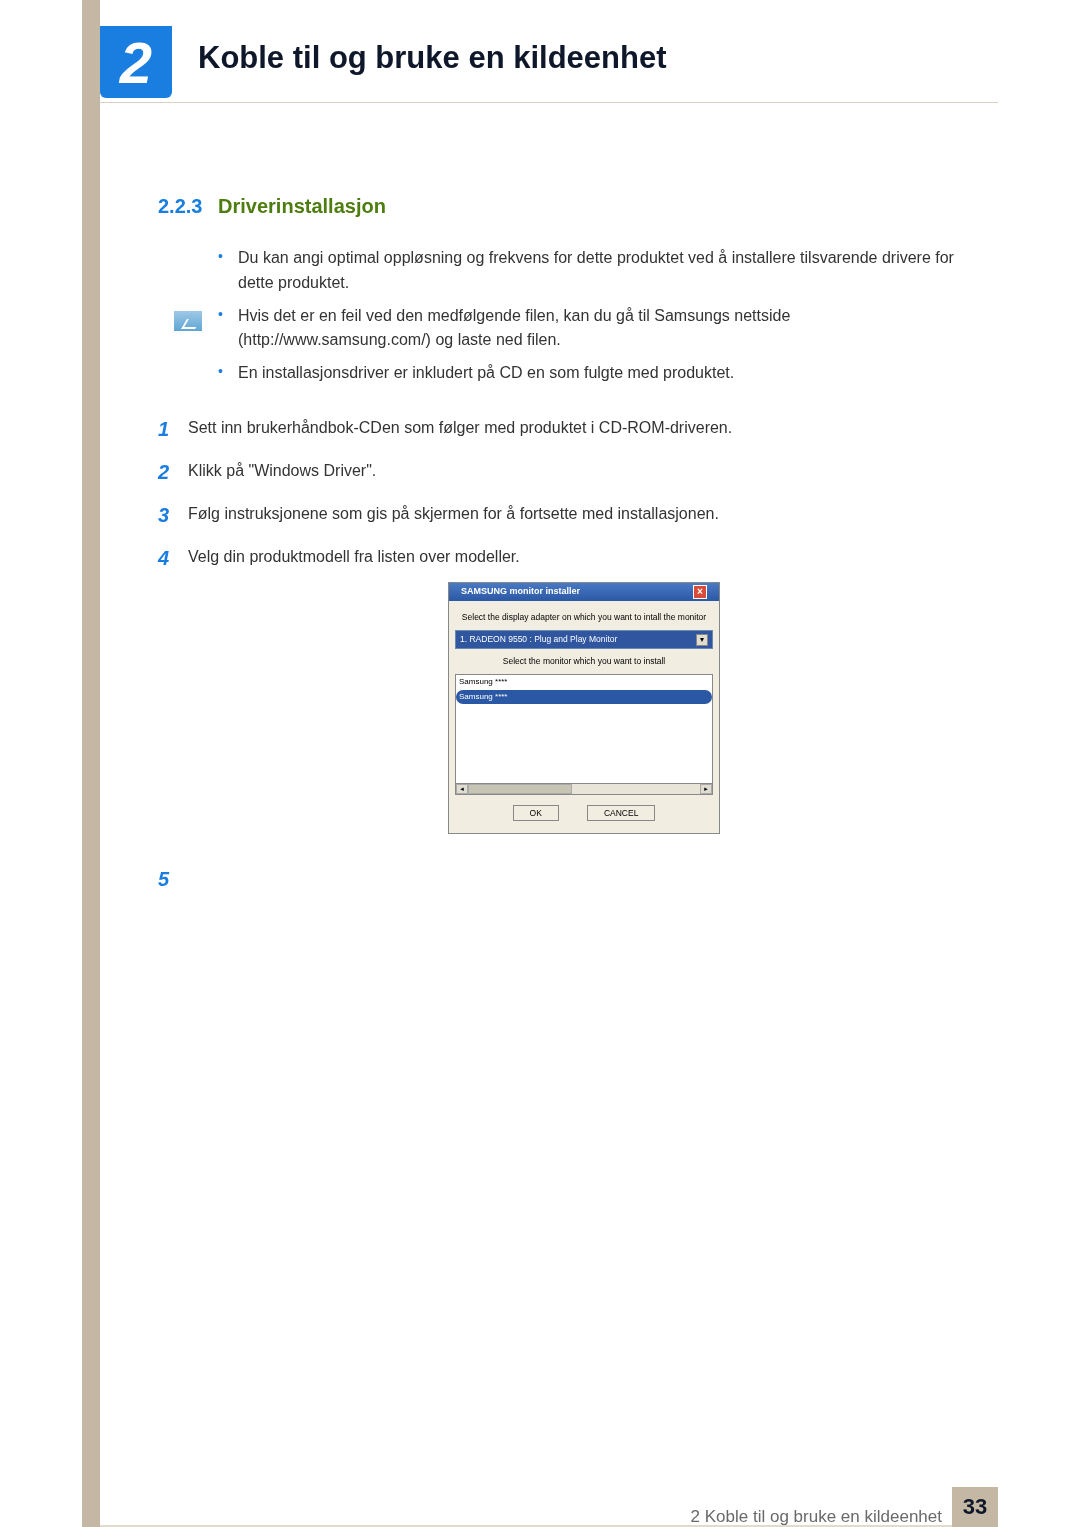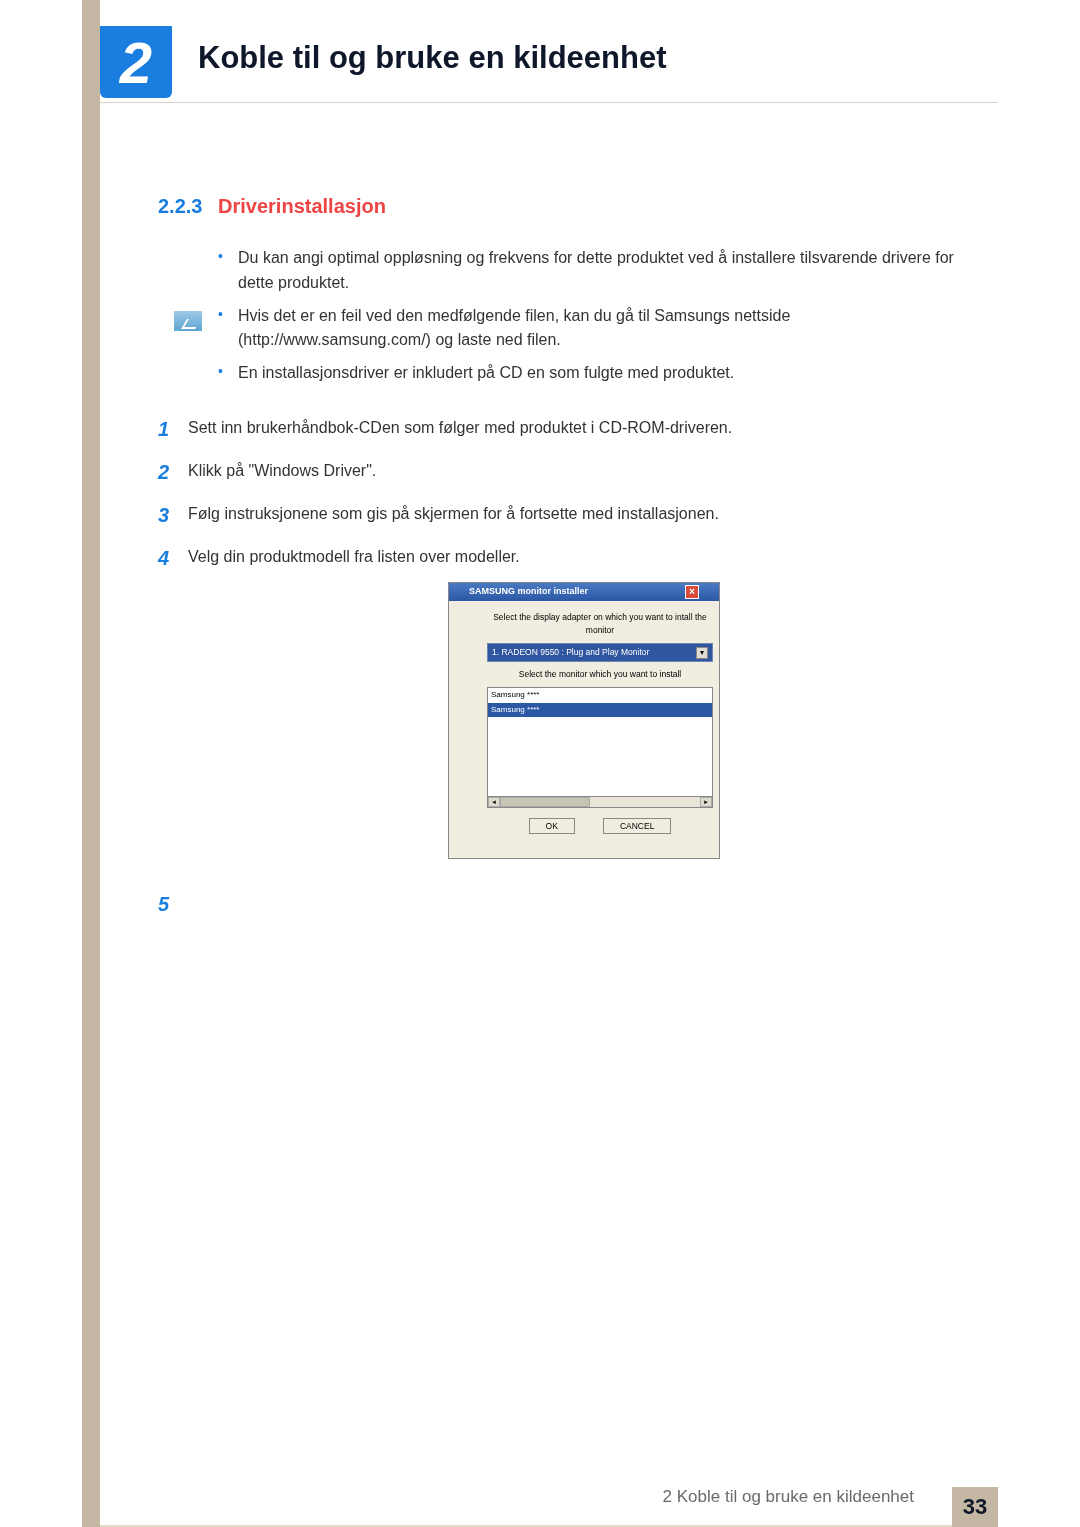--- a/index.html
+++ b/index.html
@@ -56,21 +56,21 @@
     top: 195px;
     left: 158px;
     right: 100px;
   }
   .section-heading {
     font-size: 20px;
     font-weight: bold;
     margin-bottom: 28px;
   }
   .section-heading .num { color: #1a7de0; margin-right: 10px; }
-  .section-heading .txt { color: #ef4444; }
+  .section-heading .txt { color: #4d7c0f; }
   .note-block {
     display: flex;
     margin-left: 16px;
     margin-bottom: 20px;
     align-items: center;
   }
   .note-icon {
     flex: none;
     width: 28px;
     height: 20px;
@@ -132,39 +132,39 @@
     margin: 12px auto 18px auto;
     border: 1px solid #888;
     background: #f1ede0;
     font-size: 9px;
     font-family: Tahoma, Arial, sans-serif;
     color: #000;
   }
   .installer-titlebar {
     background: linear-gradient(#4a79c4, #2b58a4);
     color: #fff;
-    padding: 2px 20px;
+    padding: 2px 12px;
     display: flex;
     align-items: flex-end;
     justify-content: space-between;
     font-weight: bold;
   }
   .installer-titlebar .close {
     width: 14px;
     height: 14px;
     background: #d94c3a;
     color: #fff;
     display: flex;
     align-items: center;
     justify-content: center;
     font-weight: bold;
     font-size: 10px;
     border: 1px solid #fff;
   }
-  .installer-body { padding: 6px 6px 24px 6px; margin-left: 32px; }
+  .installer-body { padding: 6px 6px 12px 6px; }
   .installer-label { text-align: center; margin: 4px 0 6px; font-size: 8.5px; }
   .installer-select {
     display: flex;
     border: 1px solid #6a88b0;
     background: #3056a0;
     color: #fff;
     padding: 2px 4px;
     font-size: 8.5px;
     align-items: flex-end;
     justify-content: space-between;
@@ -186,20 +186,21 @@
     background: #fff;
     height: 110px;
     overflow: hidden;
     position: relative;
   }
   .installer-list .row {
     font-size: 8px;
     padding: 1px 3px;
     color: #000;
     white-space: nowrap;
+    border-radius: 7px;
   }
   .installer-list .row.sel {
     background: #2b58a4;
     color: #fff;
   }
   .installer-hscroll {
     display: flex;
     height: 12px;
     border: 1px solid #888;
     background: #e8e5d8;
@@ -240,23 +241,22 @@
     border: 1px solid #888;
   }
 
   .footer {
     position: absolute;
     bottom: 0;
     left: 100px;
     right: 82px;
     height: 40px;
     display: flex;
-    align-items: flex-start;
+    align-items: flex-end;
     justify-content: flex-end;
-    gap: 28px;
   }
   .footer-text {
     font-size: 17px;
     color: #6a6a6a;
     margin-right: 10px;
   }
   .page-num {
     width: 46px;
     height: 40px;
     background: #c4b8a4;

